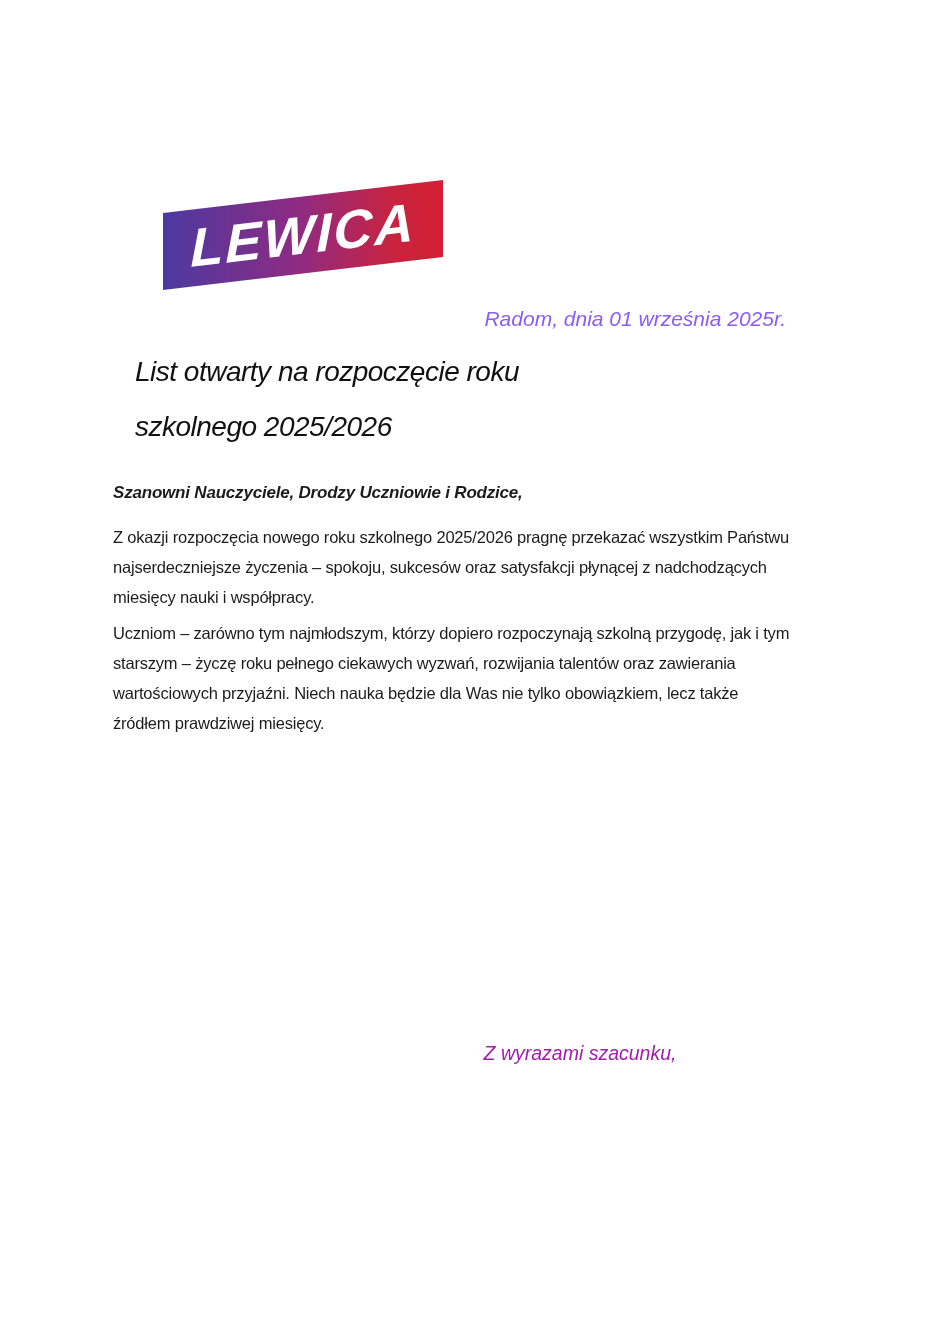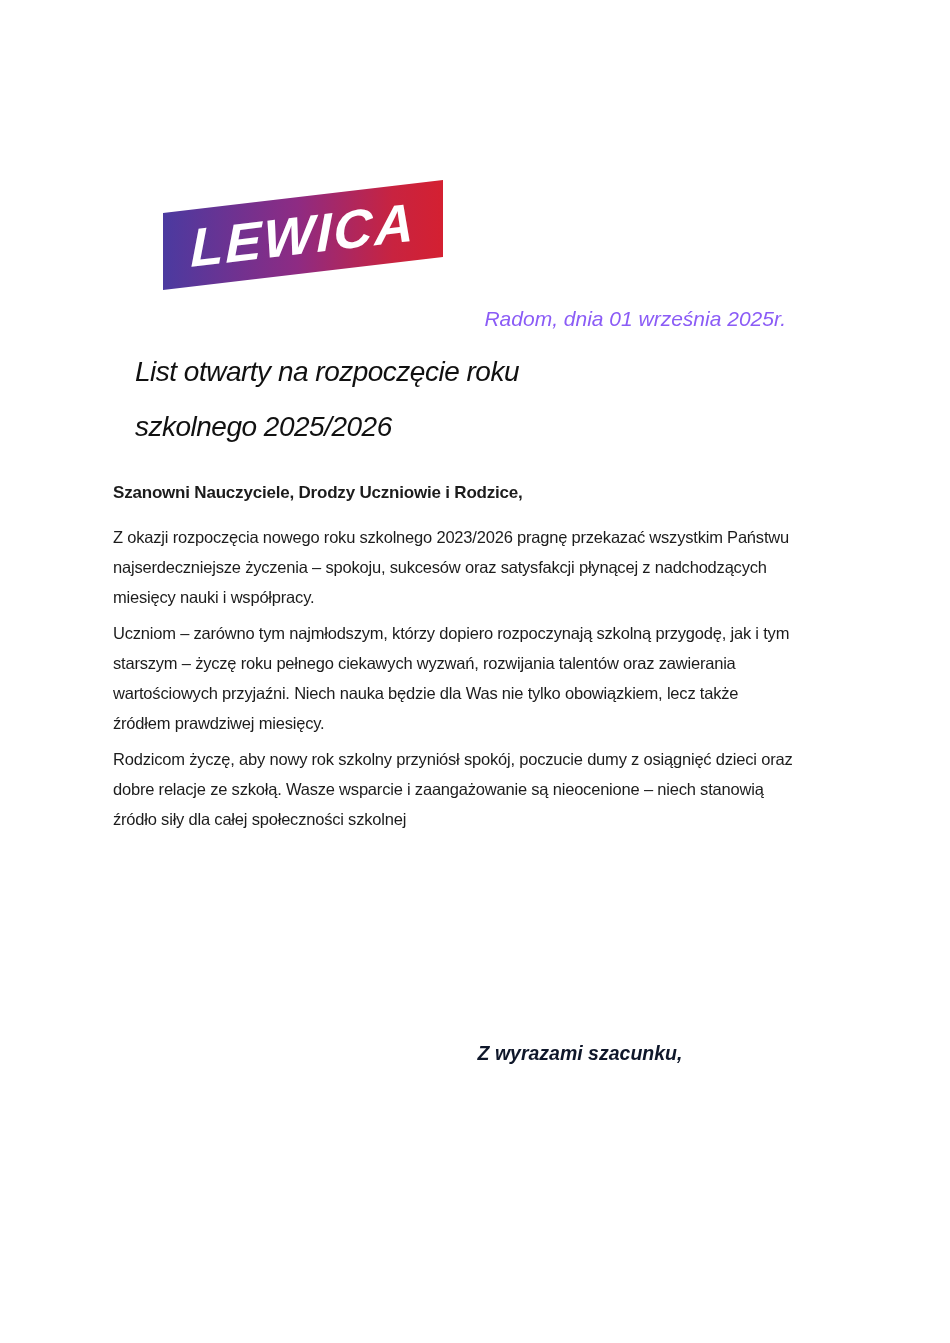--- a/index.html
+++ b/index.html
@@ -81,38 +81,39 @@
     font-size: 16.5px;
     line-height: 30px;
     letter-spacing: -0.2px;
     color: #1c1c1c;
   }
   .salutation {
     font-weight: bold;
     font-size: 17px;
     margin: 0 0 14px 0;
     white-space: pre-line;
+    font-style: italic;
   }
   .letter-body p.para {
     margin: 0 0 6px 0;
     white-space: pre-line;
   }
 
   
   .signature-block {
     position: absolute;
     left: 210px;
     top: 1033px;
     width: 740px;
     text-align: center;
-    font-weight: bold;
+    font-weight: normal;
     font-style: italic;
     font-size: 19.5px;
     line-height: 40px;
-    color: #0f172a;
+    color: #a21caf;
   }
   .signature-block div {
     white-space: pre;
   }
 </style>
 </head>
 <body>
 
 <div class="page">
 
@@ -120,29 +121,26 @@
     <span class="logo-text">LEWICA</span>
   </div>
 
   <div class="dateline">Radom, dnia 01 września 2025r.</div>
 
   <h1 class="title">List otwarty na rozpoczęcie roku
 szkolnego 2025/2026</h1>
 
   <div class="letter-body">
     <p class="salutation">Szanowni Nauczyciele, Drodzy Uczniowie i Rodzice,</p>
-    <p class="para">Z okazji rozpoczęcia nowego roku szkolnego 2023/2026 pragnę przekazać wszystkim Państwu
+    <p class="para">Z okazji rozpoczęcia nowego roku szkolnego 2025/2026 pragnę przekazać wszystkim Państwu
 najserdeczniejsze życzenia – spokoju, sukcesów oraz satysfakcji płynącej z nadchodzących
 miesięcy nauki i współpracy.</p>
     <p class="para">Uczniom – zarówno tym najmłodszym, którzy dopiero rozpoczynają szkolną przygodę, jak i tym
 starszym – życzę roku pełnego ciekawych wyzwań, rozwijania talentów oraz zawierania
 wartościowych przyjaźni. Niech nauka będzie dla Was nie tylko obowiązkiem, lecz także
 źródłem prawdziwej miesięcy.</p>
-    <p class="para">Rodzicom życzę, aby nowy rok szkolny przyniósł spokój, poczucie dumy z osiągnięć dzieci oraz
-dobre relacje ze szkołą. Wasze wsparcie i zaangażowanie są nieocenione – niech stanowią
-źródło siły dla całej społeczności szkolnej</p>
   </div>
 
   <div class="signature-block">
     <div>Z wyrazami szacunku,</div>
   </div>
 
 </div>
 
 </body></html>

